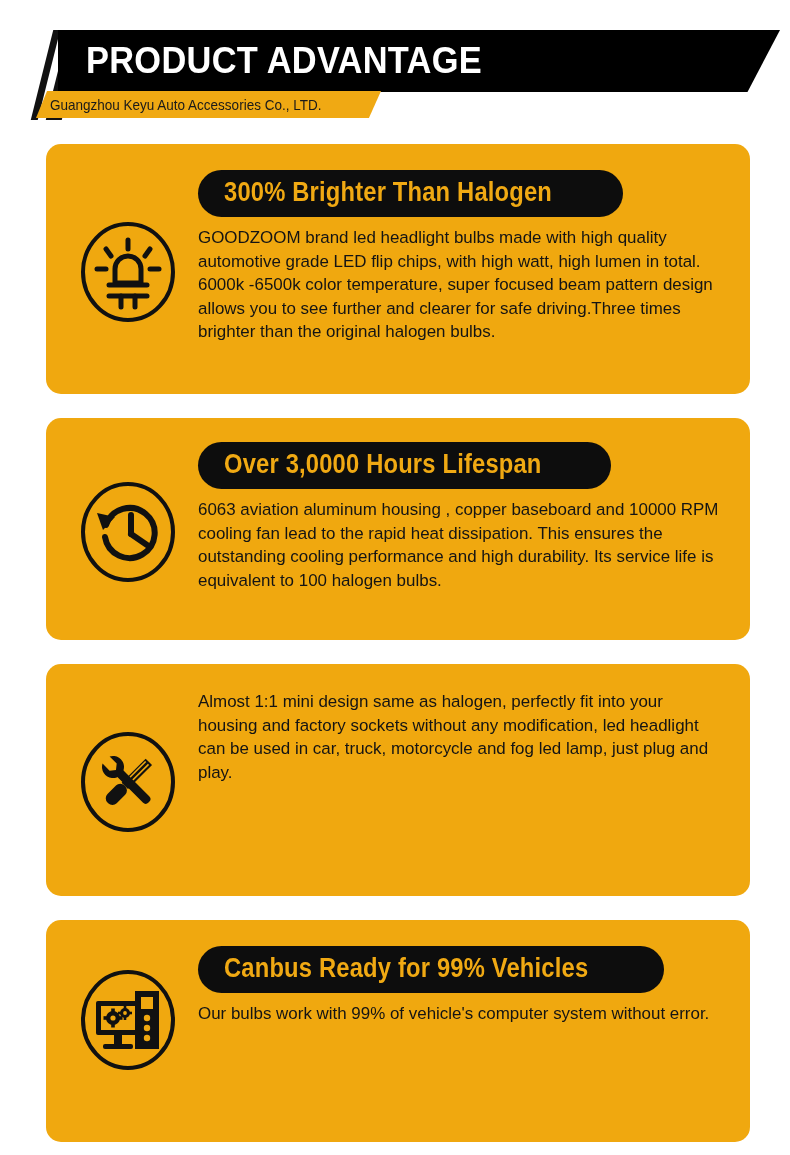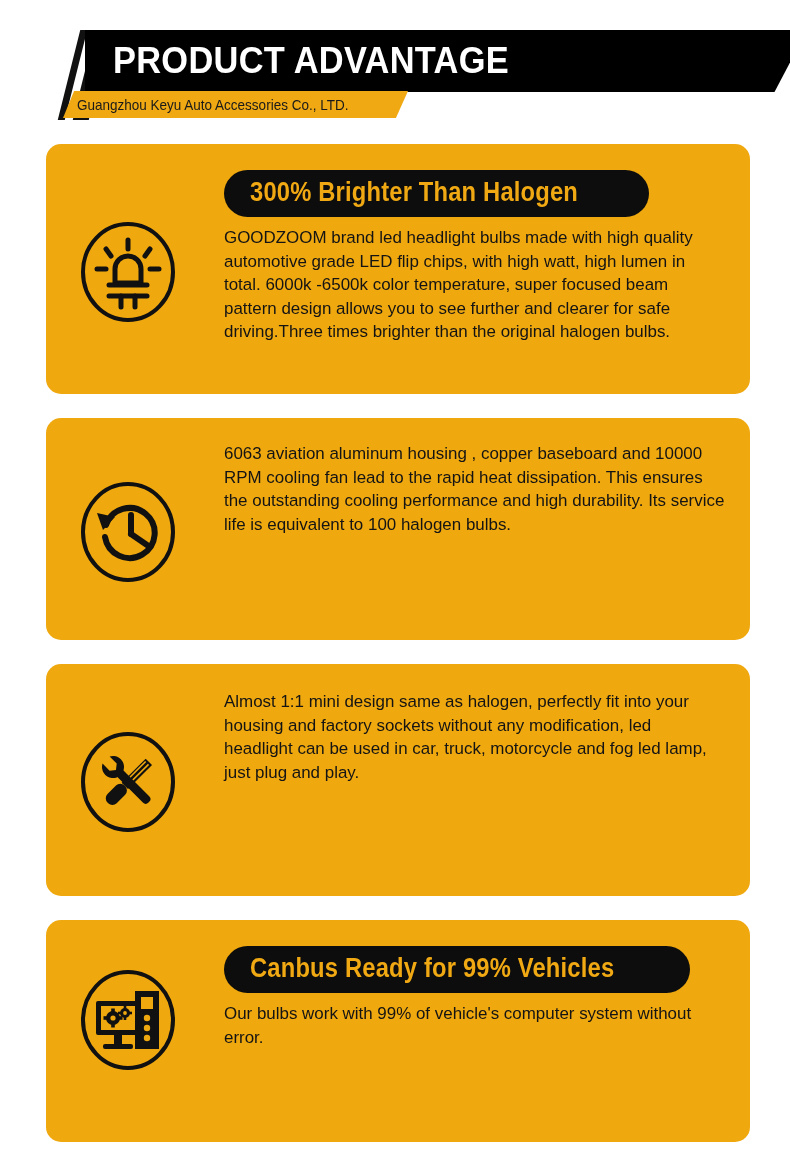--- a/index.html
+++ b/index.html
@@ -10,21 +10,20 @@
     background:#ffffff;
     font-family:"Liberation Sans", sans-serif;
     overflow:hidden;
   }
 
   .page {
     position:relative;
     width:790px;
     height:1155px;
     background:#ffffff;
-    padding-left:27px;
   }
 
   
   .header {
     position:relative;
     width:790px;
     height:130px;
   }
 
   .slash {
@@ -115,21 +114,20 @@
     display:flex;
     align-items:center;
     justify-content:center;
   }
   .card-icon svg { display:block; }
 
   .card-body {
     position:absolute;
     left:152px;
     right:18px;
-    margin-left:26px;
   }
 
   .pill {
     display:inline-block;
     background:#0d0d0d;
     border-radius:999px;
     padding:7px 26px 9px 26px;
     margin-bottom:9px;
   }
   .pill-text {
@@ -196,20 +194,23 @@
       <div class="card-icon" style="top:62px;">
         <svg width="98" height="102" viewBox="0 0 98 102">
           <ellipse cx="49" cy="51" rx="45" ry="48" fill="none" stroke="#111" stroke-width="4"></ellipse>
           <path d="M27 44 A25 25 0 1 1 26 56" fill="none" stroke="#111" stroke-width="6" stroke-linecap="round"></path>
           <polygon points="18,32 36,36 24,49" fill="#111"></polygon>
           <line x1="52" y1="34" x2="52" y2="53" stroke="#111" stroke-width="6" stroke-linecap="round"></line>
           <line x1="52" y1="53" x2="68" y2="64" stroke="#111" stroke-width="6" stroke-linecap="round"></line>
         </svg>
       </div>
       <div class="card-body" style="top:24px;">
+        <div class="pill">
+          <span class="pill-text">Over 3,0000 Hours Lifespan</span>
+        </div>
         <div class="desc">6063 aviation aluminum housing , copper baseboard and 10000 RPM cooling fan lead to the rapid heat dissipation. This ensures the outstanding cooling performance and high durability. Its service life is equivalent to 100 halogen bulbs.</div>
       </div>
     </div>
 
     <div class="card" style="top:534px; height:232px;">
       <div class="card-icon" style="top:66px;">
         <svg width="98" height="102" viewBox="0 0 98 102">
           <ellipse cx="49" cy="51" rx="45" ry="48" fill="none" stroke="#111" stroke-width="4"></ellipse>
           <g transform="rotate(45 49 51)">
             <rect x="45" y="22" width="9" height="34" fill="#111"></rect>

